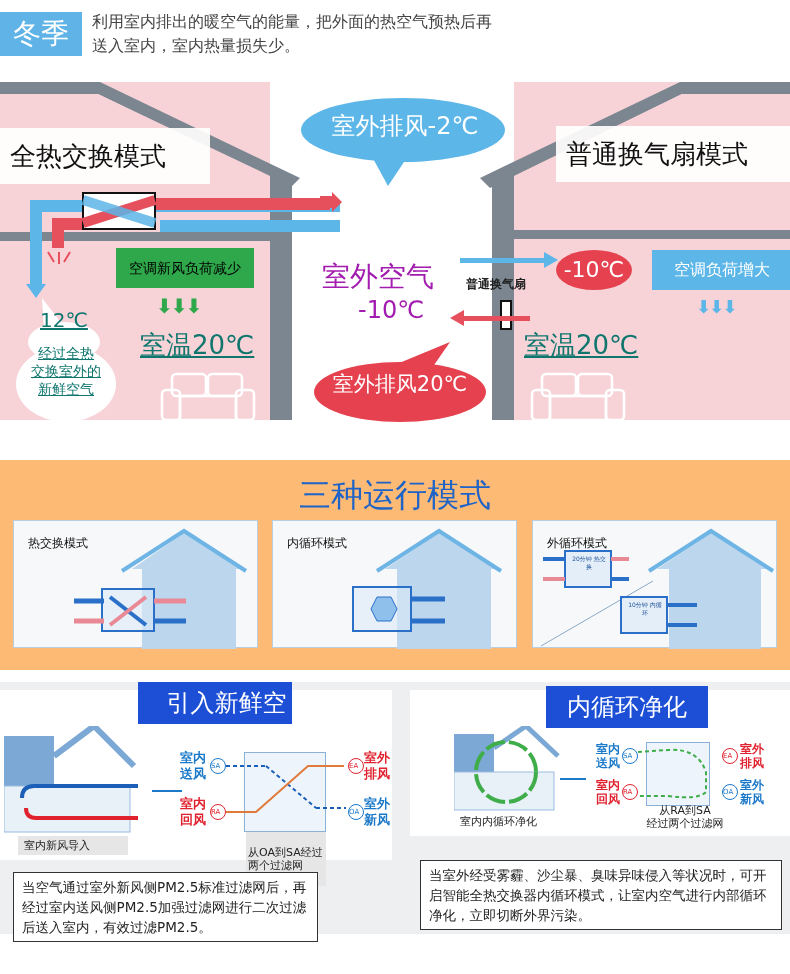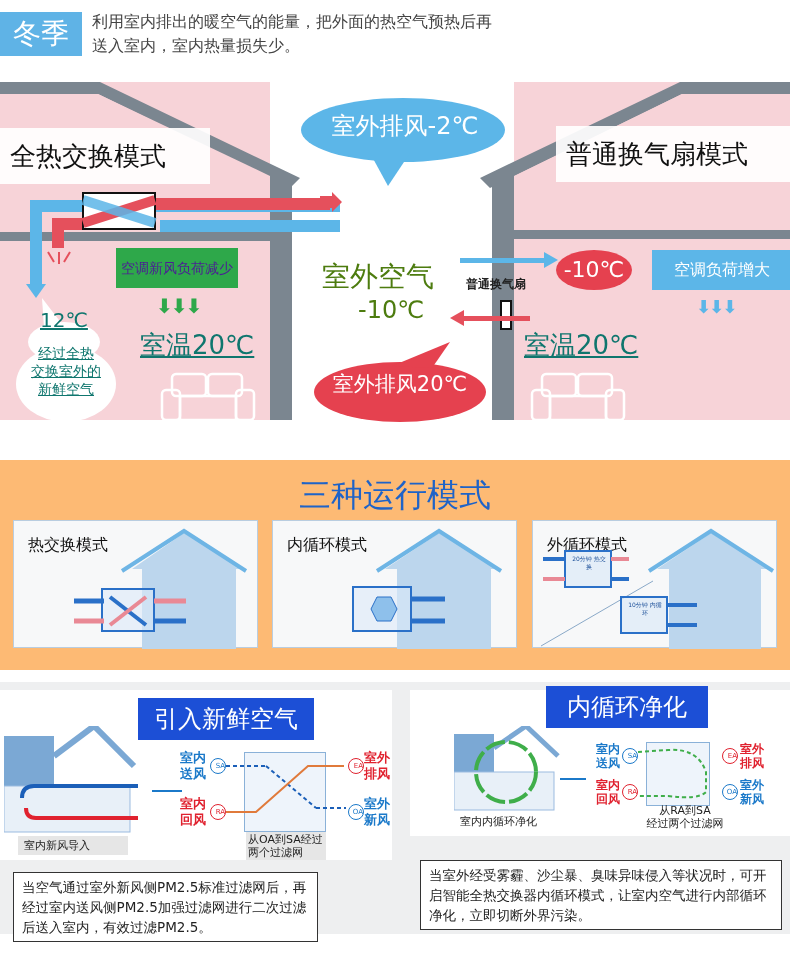--- a/index.html
+++ b/index.html
@@ -10,41 +10,41 @@
   #season-badge { left: 0; top: 12px; width: 82px; height: 44px; background: #5fb3e6; color: #fff; font-size: 28px; line-height: 44px; text-align: center; }
   #intro { left: 92px; top: 10px; font-size: 16px; line-height: 24px; color: #444; width: 480px; }
 
   
   #scene { left: 0; top: 70px; width: 790px; height: 350px; }
   .pink { background: #f7d3d8; }
   .wall { background: #7b8690; }
   .tag-white { background: rgba(255,255,255,0.92); font-size: 26px; color: #111; padding: 0 10px; line-height: 56px; height: 56px; }
   .bubble { border-radius: 50%; color: #fff; text-align: center; }
   .red-t { color: #0f766e; text-decoration: underline; }
-  .blue-t { color: #4d7c0f; }
+  .blue-t { color: #a21caf; }
 
   .duct { height: 12px; }
   .duct.red { background: #e5505c; }
   .duct.blue { background: #5cb6e8; }
 
   
   #modes { left: 0; top: 460px; width: 790px; height: 210px; background: #fdba74; }
   #modes-title { left: 0; top: 14px; width: 790px; text-align: center; font-size: 32px; color: #1e63c8; }
   .mode-card { top: 60px; width: 245px; height: 128px; background: #f7f8f9; border: 1px solid #b9cde0; }
-  .mode-label { left: 14px; top: 14px; font-size: 16px; color: #111; }
+  .mode-label { left: 14px; top: 14px; font-size: 12px; color: #111; }
 
   
   #bottom { left: 0; top: 682px; width: 790px; height: 252px; background: #eeeff0; }
   .panel { background: #fff; }
   .panel-title { background: #1c4fd6; color: #fff; font-size: 24px; text-align: center; line-height: 42px; height: 42px; }
   .caption { font-size: 11px; color: #222; }
   .desc { border: 1.5px solid #333; background: #fff; font-size: 13.5px; line-height: 20px; color: #222; padding: 4px 8px; }
   .lbl-blue { color: #1b79c9; font-weight: bold; font-size: 13px; line-height: 16px; }
   .lbl-red { color: #e0222f; font-weight: bold; font-size: 13px; line-height: 16px; }
-  .circle-tag { width: 16px; height: 16px; border-radius: 50%; border: 1.2px solid; font-size: 7px; text-align: right; line-height: 14px; background: #fff; }
+  .circle-tag { width: 16px; height: 16px; border-radius: 50%; border: 1.2px solid; font-size: 7px; text-align: left; line-height: 14px; background: #fff; }
   .unit { border: 1px solid #8ab1d8; background: #eef4fb; }
 </style>
 </head>
 <body>
 
 <div id="season-badge" class="abs">冬季</div>
 <div id="intro" class="abs">
   <div>利用室内排出的暖空气的能量，把外面的热空气预热后再</div>
   <div>送入室内，室内热量损失少。</div>
 </div>
@@ -74,21 +74,21 @@
   <div class="abs duct blue" style="left:160px;top:150px;width:180px;"></div>
   <div class="abs" style="left:30px;top:130px;width:12px;height:86px;background:#5cb6e8;"></div>
   <svg class="abs" style="left:26px;top:214px;" width="20" height="14">
     <polygon points="0,0 20,0 10,14" fill="#5cb6e8"></polygon>
   </svg>
   <div class="abs" style="left:52px;top:148px;width:12px;height:30px;background:#e5505c;"></div>
   <svg class="abs" style="left:44px;top:180px;" width="30" height="16">
     <path d="M4,2 L10,12 M15,2 L15,14 M26,2 L20,12" stroke="#e5505c" stroke-width="2" fill="none"></path>
   </svg>
 
-  <div class="abs" style="left:116px;top:178px;width:122px;height:40px;background:#2ea84a;color:#4c1d95;font-size:14px;line-height:40px;text-align:center;">空调新风负荷减少</div>
+  <div class="abs" style="left:116px;top:178px;width:138px;height:40px;background:#2ea84a;color:#000000;font-size:14px;line-height:40px;text-align:center;">空调新风负荷减少</div>
   <div class="abs" style="left:156px;top:224px;color:#2ea84a;font-size:20px;font-weight:bold;letter-spacing:-2px;">⬇⬇⬇</div>
   <div class="abs red-t" style="left:140px;top:258px;font-size:26px;">室温20℃</div>
 
   <svg class="abs" style="left:160px;top:300px;" width="100" height="50">
     <rect x="12" y="4" width="34" height="22" rx="4" fill="none" stroke="#fff" stroke-width="2.5"></rect>
     <rect x="48" y="4" width="34" height="22" rx="4" fill="none" stroke="#fff" stroke-width="2.5"></rect>
     <rect x="2" y="20" width="18" height="30" rx="4" fill="none" stroke="#fff" stroke-width="2.5"></rect>
     <rect x="76" y="20" width="18" height="30" rx="4" fill="none" stroke="#fff" stroke-width="2.5"></rect>
     <rect x="20" y="26" width="56" height="24" fill="none" stroke="#fff" stroke-width="2.5"></rect>
   </svg>
@@ -199,21 +199,21 @@
       <line x1="134" y1="104" x2="164" y2="104" stroke="#2a70c8" stroke-width="4"></line>
     </svg>
     <div class="abs" style="left:38px;top:34px;width:36px;font-size:6px;line-height:8px;text-align:center;color:#1b4f99;">20分钟 热交换</div>
     <div class="abs" style="left:94px;top:80px;width:36px;font-size:6px;line-height:8px;text-align:center;color:#1b4f99;">10分钟 内循环</div>
   </div>
 </div>
 
 <div id="bottom" class="abs">
 
   <div class="abs panel" style="left:0;top:8px;width:392px;height:170px;"></div>
-  <div class="abs panel-title" style="left:138px;top:16px;width:176px;">引入新鲜空气</div>
+  <div class="abs panel-title" style="left:138px;top:0;width:154px;padding-left:23px;">引入新鲜空气</div>
   <svg class="abs" style="left:4px;top:44px;" width="134" height="110">
     <polygon points="0,10 50,10 50,60 0,60" fill="#7ba8d4"></polygon>
     <polyline points="50,30 90,0 130,40" fill="none" stroke="#7ba8d4" stroke-width="6"></polyline>
     <rect x="0" y="60" width="126" height="46" fill="#e8f0f8" stroke="#9bbbe0"></rect>
     <path d="M134,60 L30,60 Q18,60 18,72" fill="none" stroke="#1b5fb8" stroke-width="4"></path>
     <path d="M22,82 Q22,92 32,92 L134,92" fill="none" stroke="#e0222f" stroke-width="4"></path>
   </svg>
   <div class="abs caption" style="left:18px;top:154px;width:110px;background:#e6e6e6;padding:2px 6px;">室内新风导入</div>
   <div class="abs" style="left:152px;top:108px;width:30px;height:2px;background:#1b79c9;"></div>
 
@@ -227,21 +227,21 @@
     <line x1="0" y1="14" x2="40" y2="14" stroke="#1b5fb8" stroke-width="2" stroke-dasharray="4,3"></line>
     <line x1="40" y1="14" x2="90" y2="56" stroke="#1b5fb8" stroke-width="2" stroke-dasharray="4,3"></line>
     <line x1="90" y1="56" x2="120" y2="56" stroke="#1b5fb8" stroke-width="2" stroke-dasharray="4,3"></line>
     <path d="M0,60 L30,60 L82,14 L118,14" fill="none" stroke="#e07a3b" stroke-width="2"></path>
   </svg>
   <div class="abs circle-tag" style="left:348px;top:76px;border-color:#e0222f;color:#e0222f;">EA</div>
   <div class="abs lbl-red" style="left:364px;top:68px;width:28px;">室外排风</div>
   <div class="abs circle-tag" style="left:348px;top:122px;border-color:#1b79c9;color:#1b79c9;">OA</div>
   <div class="abs lbl-blue" style="left:364px;top:114px;width:28px;">室外新风</div>
 
-  <div class="abs caption" style="left:246px;top:150px;width:80px;background:#e6e6e6;line-height:13px;padding:1px 2px;">
+  <div class="abs caption" style="left:246px;top:150px;width:80px;background:#e6e6e6;line-height:13px;padding:14px 2px;">
     <div>从OA到SA经过</div>
     <div>两个过滤网</div>
   </div>
 
   <div class="abs desc" style="left:13px;top:190px;width:305px;">当空气通过室外新风侧PM2.5标准过滤网后，再经过室内送风侧PM2.5加强过滤网进行二次过滤后送入室内，有效过滤PM2.5。</div>
 
   <div class="abs panel" style="left:410px;top:8px;width:380px;height:146px;"></div>
   <div class="abs panel-title" style="left:546px;top:4px;width:162px;">内循环净化</div>
   <svg class="abs" style="left:454px;top:44px;" width="110" height="86">
     <polygon points="0,8 40,8 40,46 0,46" fill="#7ba8d4"></polygon>

